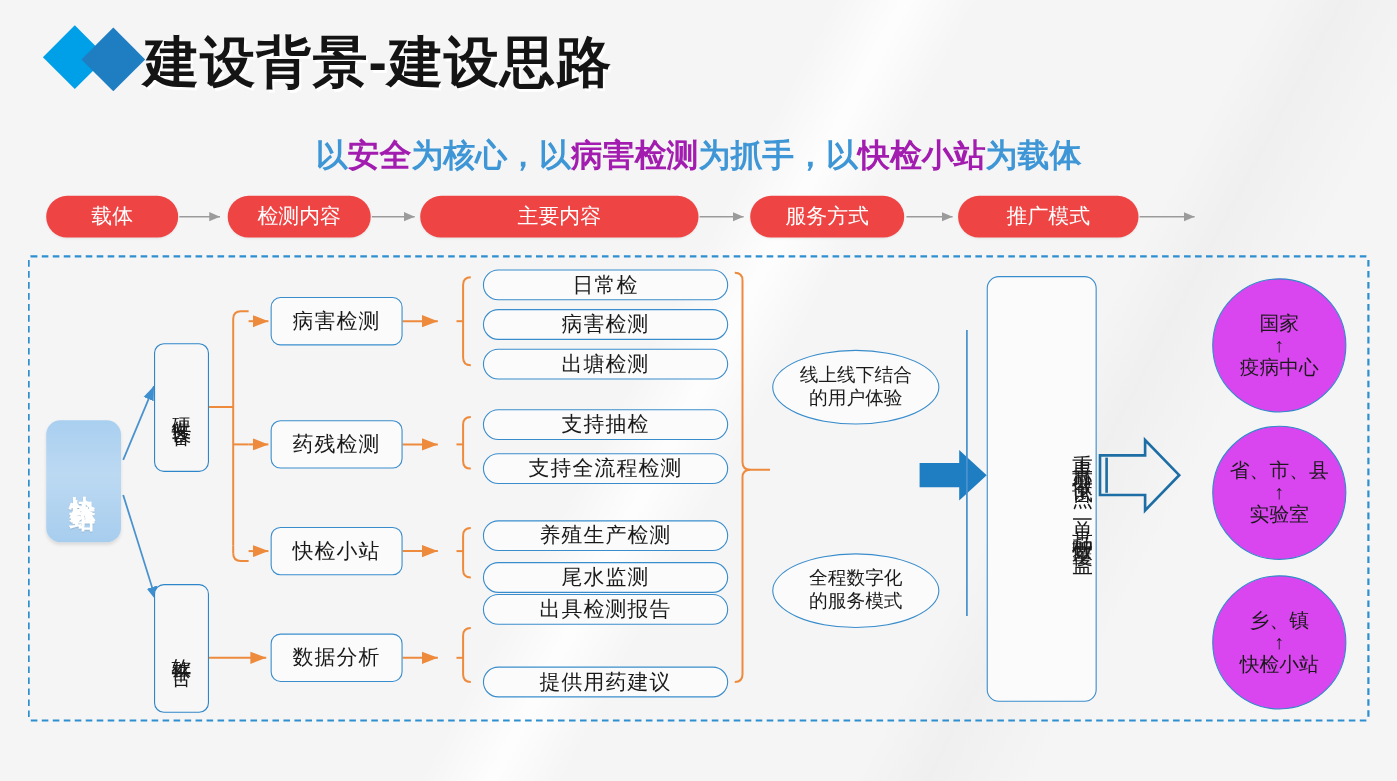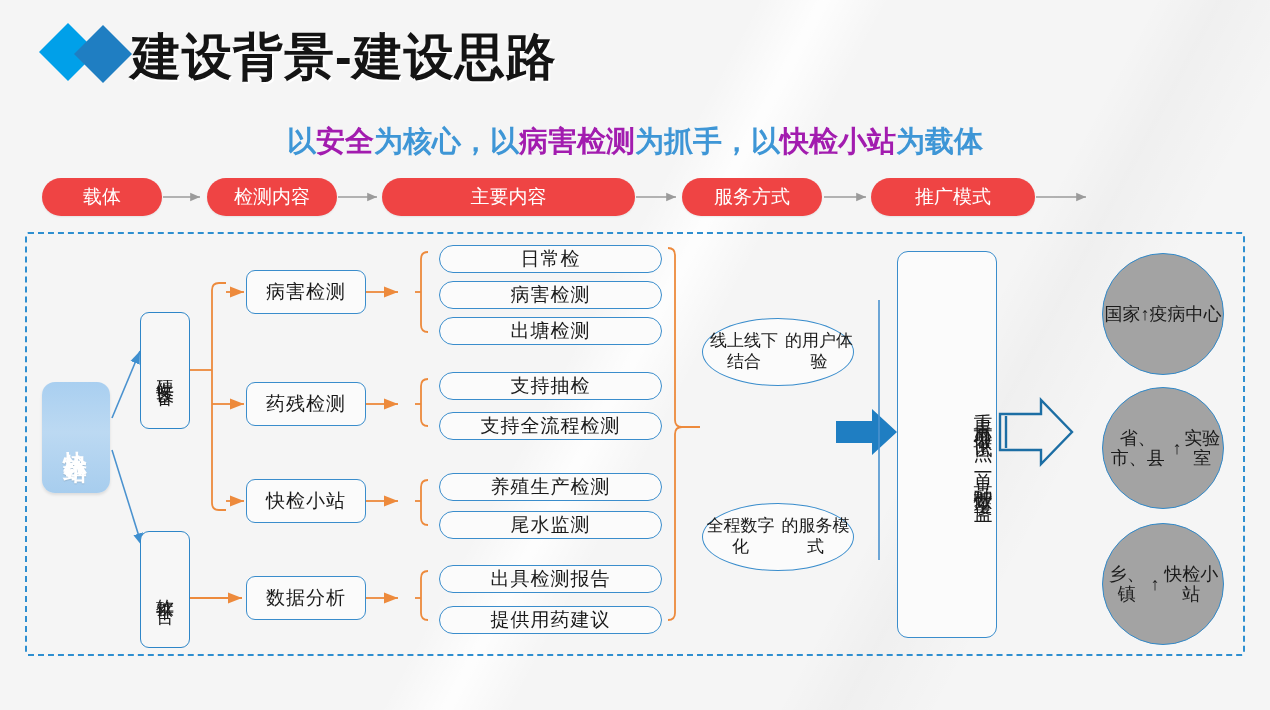--- a/index.html
+++ b/index.html
@@ -98,45 +98,46 @@
 
   
   .leaf{
     border:1.6px solid #3a8dcc;border-radius:17px;
     background:#fbfbfb;font-size:19px;letter-spacing:1px;
     width:223px;height:28px;left:439px;
   }
   #leaf1{top:245px;} #leaf2{top:281px;} #leaf3{top:317px;}
   #leaf4{top:372px;} #leaf5{top:412px;}
   #leaf6{top:473px;} #leaf7{top:511px;}
-  #leaf8{top:565px;} #leaf9{top:606px;}
+  #leaf8{top:540px;} #leaf9{top:606px;}
 
   
   .oval{
     border:1.6px solid #3a8dcc;border-radius:50%/50%;
     background:#fbfbfb;font-size:17px;line-height:1.22;
     width:152px;height:68px;left:702px;
+    flex-direction:column;
   }
   #oval1{top:318px;}
   #oval2{top:503px;}
 
   
   #pilot{
     left:897px;top:251px;width:100px;height:387px;
     border:1.6px solid #3a8dcc;border-radius:11px;background:#fbfbfb;
     font-size:19px;letter-spacing:5px;
     writing-mode:vertical-rl;text-orientation:upright;
     align-items:flex-start;
   }
 
   
   .circle{
     border:1.6px solid #3189c9;border-radius:50%;
-    background:#a3a3a3;width:122px;height:122px;left:1102px;
-    flex-direction:row;font-size:18px;line-height:1.12;
+    background:#d946ef;width:122px;height:122px;left:1102px;
+    flex-direction:column;font-size:18px;line-height:1.12;
   }
   #c1{top:253px;} #c2{top:387px;} #c3{top:523px;}
   .circle .up{font-size:18px;line-height:1;margin:1px 0;}
 
   
   .t{display:block;}
 </style>
 </head>
 <body>
 

